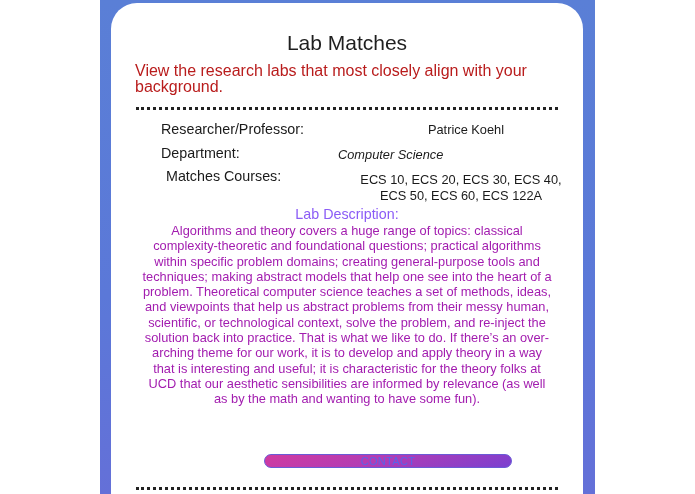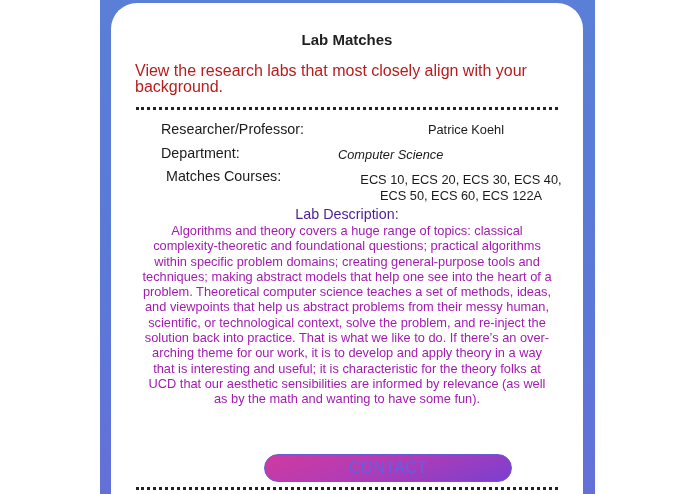--- a/index.html
+++ b/index.html
@@ -13,48 +13,48 @@
       position: absolute; left: 100px; top: 0; width: 495px; height: 494px;
       background: linear-gradient(180deg, #5a7fd6 0%, #5b78d8 60%, #6470d8 100%);
     }
     .card {
       position: absolute; left: 111px; top: 3px; width: 472px; height: 520px;
       background: #ffffff;
       border-radius: 26px 26px 0 0;
     }
     .title {
       position: absolute; left: 0; top: 28px; width: 472px; text-align: center;
-      font-size: 15px; color: #1f1f1f; margin: 0; font-weight: bold;
+      font-size: 21px; color: #1f1f1f; margin: 0; font-weight: normal;
     }
     .subtitle {
       position: absolute; left: 24px; top: 60px; width: 400px;
       font-size: 16px; line-height: 15.5px; color: #b91c1c;
     }
     .divider {
       position: absolute; left: 25px; width: 422px; height: 0;
       border-top: 3px dotted #222;
     }
     .divider.top { top: 104px; }
     .divider.bottom { top: 484px; }
     .row { position: absolute; font-size: 14.3px; color: #1a1a1a; }
     .label { position: absolute; }
     .value { position: absolute; text-align: center; font-size: 12.8px; line-height: 15.5px; }
     .desc-title {
       position: absolute; left: 0; top: 203px; width: 472px; text-align: center;
-      font-size: 14.3px; color: #4c1d95;
+      font-size: 14.3px; color: #8b5cf6;
     }
     .desc {
       position: absolute; left: 30px; top: 220px; width: 412px; text-align: center;
       font-size: 12.8px; line-height: 15.3px; color: #a21caf;
     }
     .contact {
-      position: absolute; left: 153px; top: 451px; width: 248px; height: 28px;
+      position: absolute; left: 153px; top: 451px; width: 248px; height: 14px;
       border-radius: 15px; border: 1px solid #6a5ad6;
       background: linear-gradient(160deg, #d03aa0 0%, #b23cb4 45%, #7b3fd0 100%);
-      color: #5a63e8; font-size: 16px; letter-spacing: 0.3px;
+      color: #5a63e8; font-size: 11px; letter-spacing: 0.3px;
       display: flex; align-items: center; justify-content: center;
       box-sizing: border-box; cursor: pointer; padding: 0;
       font-family: "Liberation Sans", "DejaVu Sans", sans-serif;
     }
   </style>
 </head>
 <body>
 
 <div class="frame"></div>
 

